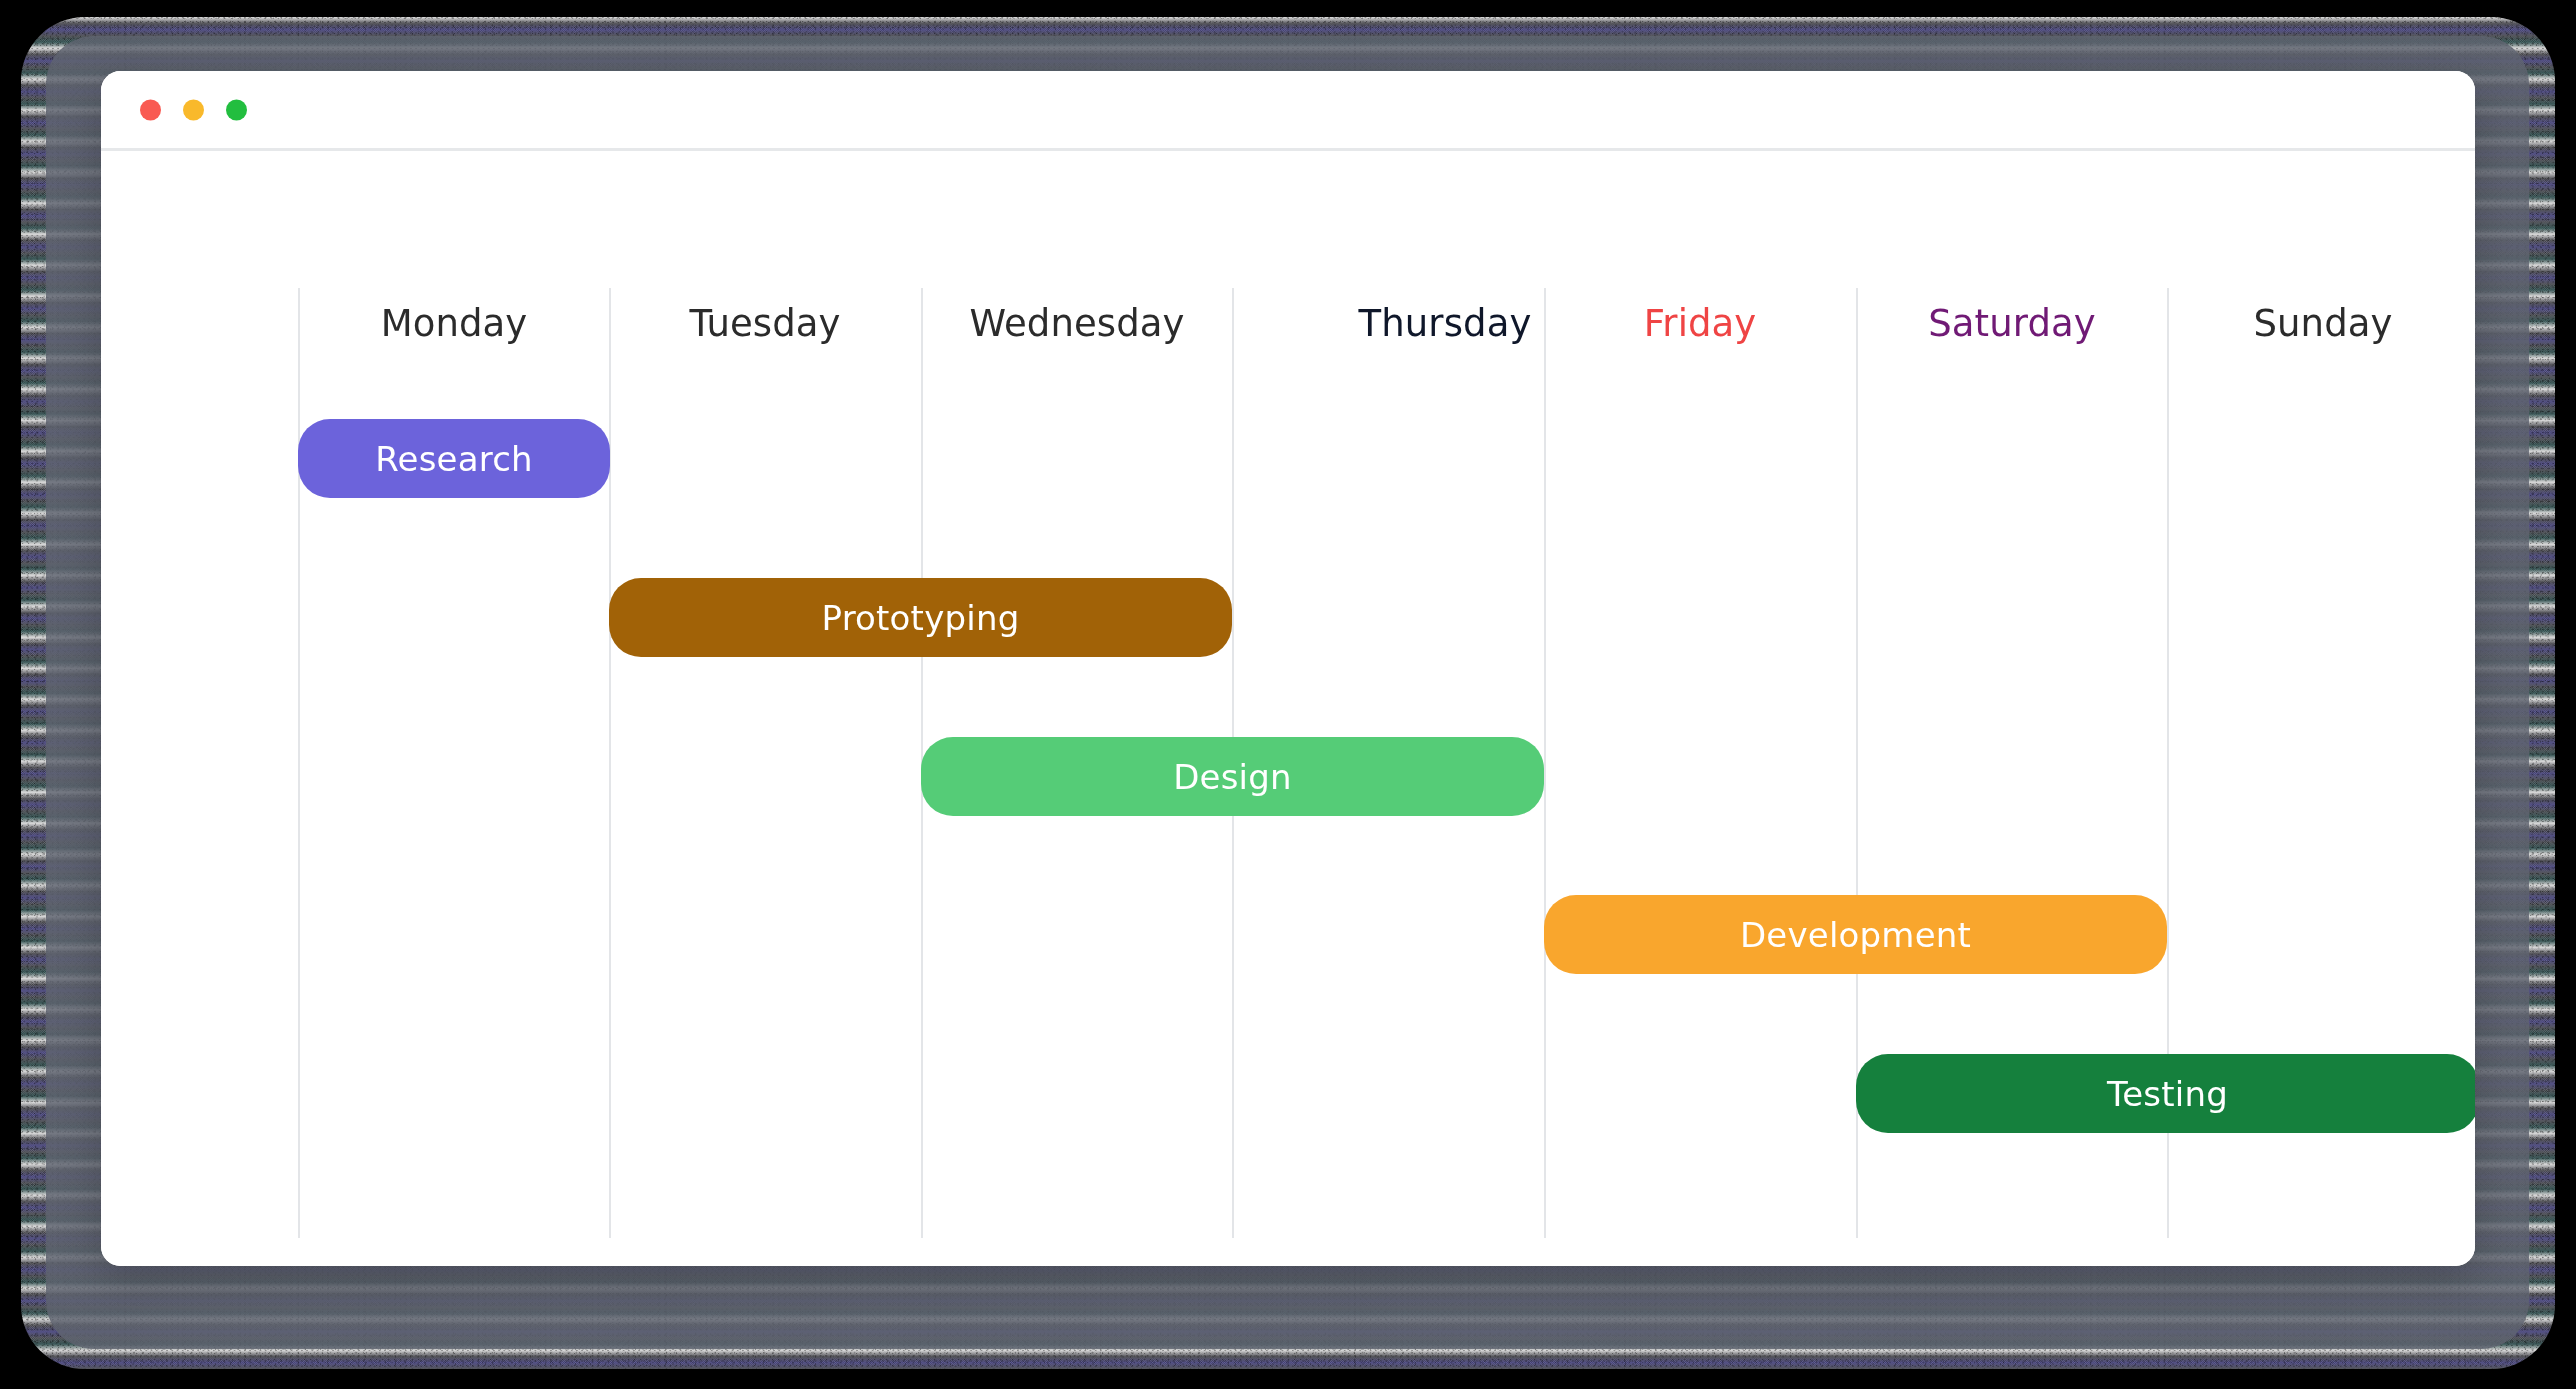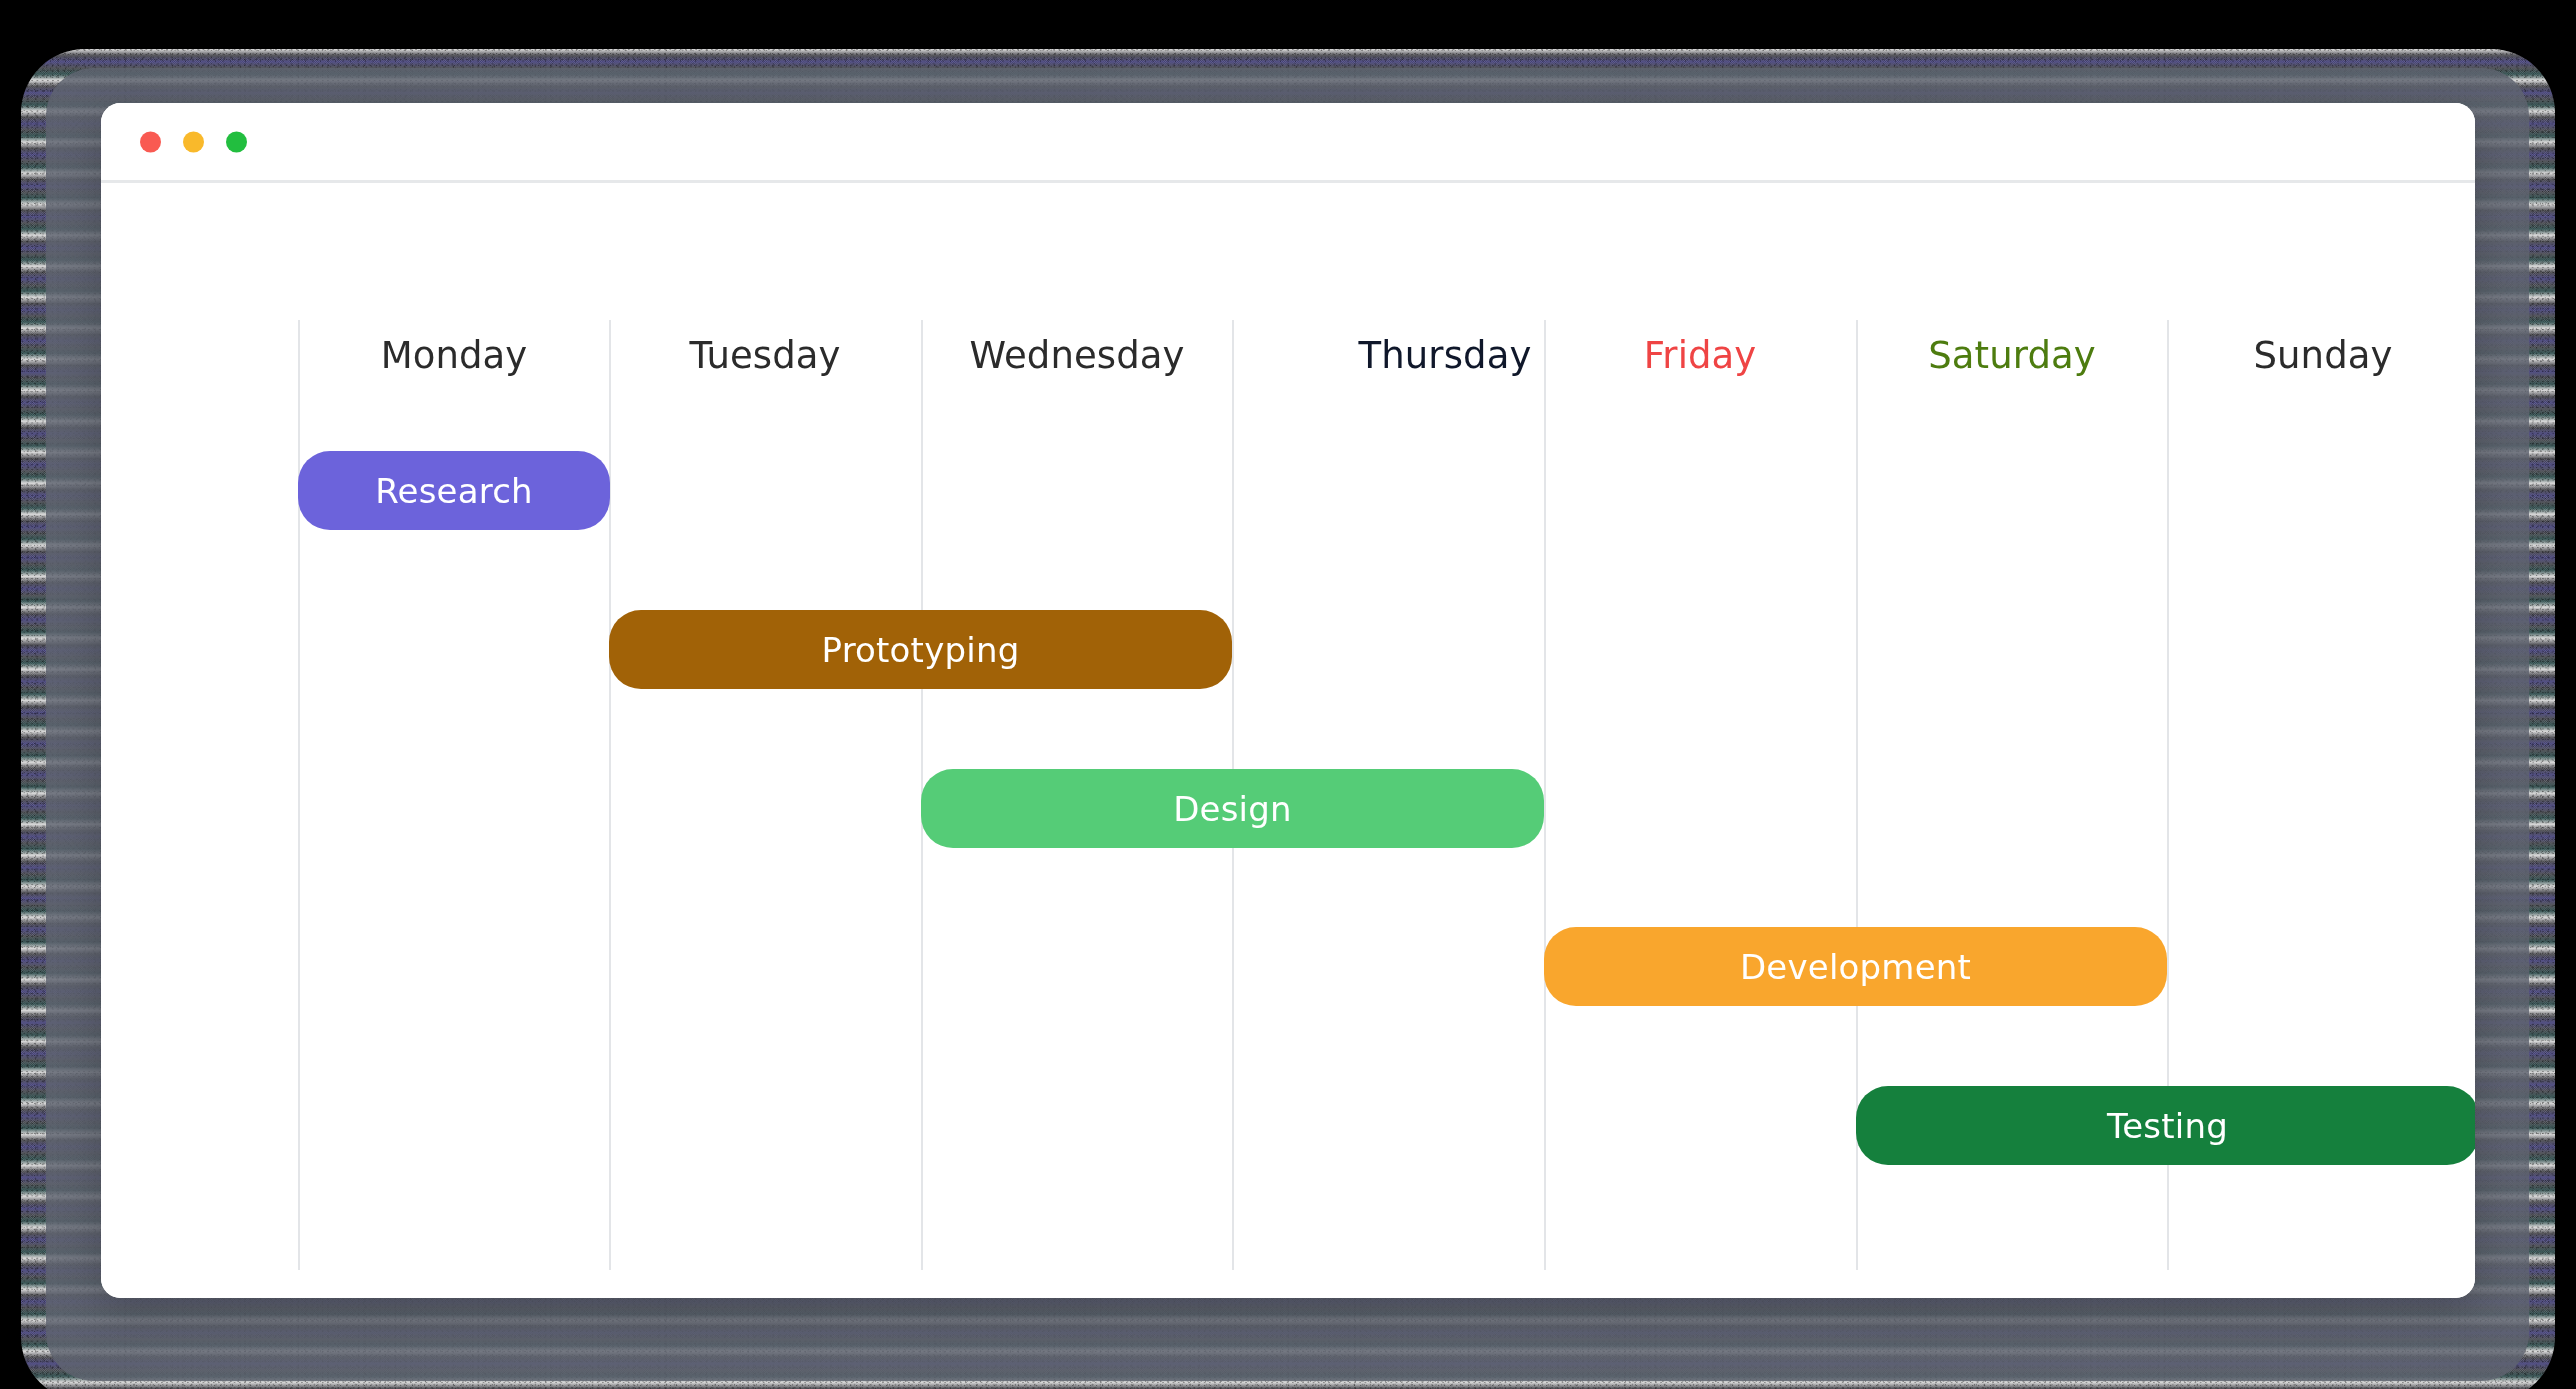--- a/index.html
+++ b/index.html
@@ -10,21 +10,20 @@
     background:#000000;
     overflow:hidden;
     font-family:"Liberation Sans", sans-serif;
   }
 
   
   #screen {
     position:relative;
     width:2576px; height:974px;
     background:#000;
-    margin-top:32px;
   }
 
   #frame-noise {
     position:absolute;
     left:21px; top:16.5px;
     width:2534px; height:1352px;
     border-radius:64px;
     background:
       repeating-linear-gradient(
         to bottom,
@@ -172,21 +171,21 @@
           <div class="grid-line" style="left: 1443px; background: rgb(227, 229, 232);"></div>
           <div class="grid-line" style="left: 1755px; background: rgb(227, 229, 232);"></div>
           <div class="grid-line" style="left: 2066px; background: rgb(227, 229, 232);"></div>
         </div>
       <div id="day-headers">
           <div class="day-label" style="left: 197px; color: rgb(43, 43, 43);">Monday</div>
           <div class="day-label" style="left: 508px; color: rgb(43, 43, 43);">Tuesday</div>
           <div class="day-label" style="left: 820px; color: rgb(43, 43, 43);">Wednesday</div>
           <div class="day-label" style="left: 1188px; color: #0f172a;">Thursday</div>
           <div class="day-label" style="left: 1443px; color: #ef4444;">Friday</div>
-          <div class="day-label" style="left: 1755px; color: #4d7c0f;">Saturday</div>
+          <div class="day-label" style="left: 1755px; color: #701a75;">Saturday</div>
           <div class="day-label" style="left: 2066px; color: rgb(43, 43, 43);">Sunday</div>
         </div>
       <div id="task-bars">
           <div class="task-bar" style="left: 197px; width: 312px; top: 265px; background: rgb(108, 99, 219);">
             <span>Research</span>
           </div>
           <div class="task-bar" style="left: 508px; width: 623px; top: 424px; background: #a16207;">
             <span>Prototyping</span>
           </div>
           <div class="task-bar" style="left: 820px; width: 623px; top: 583px; background: rgb(85, 204, 119);">

